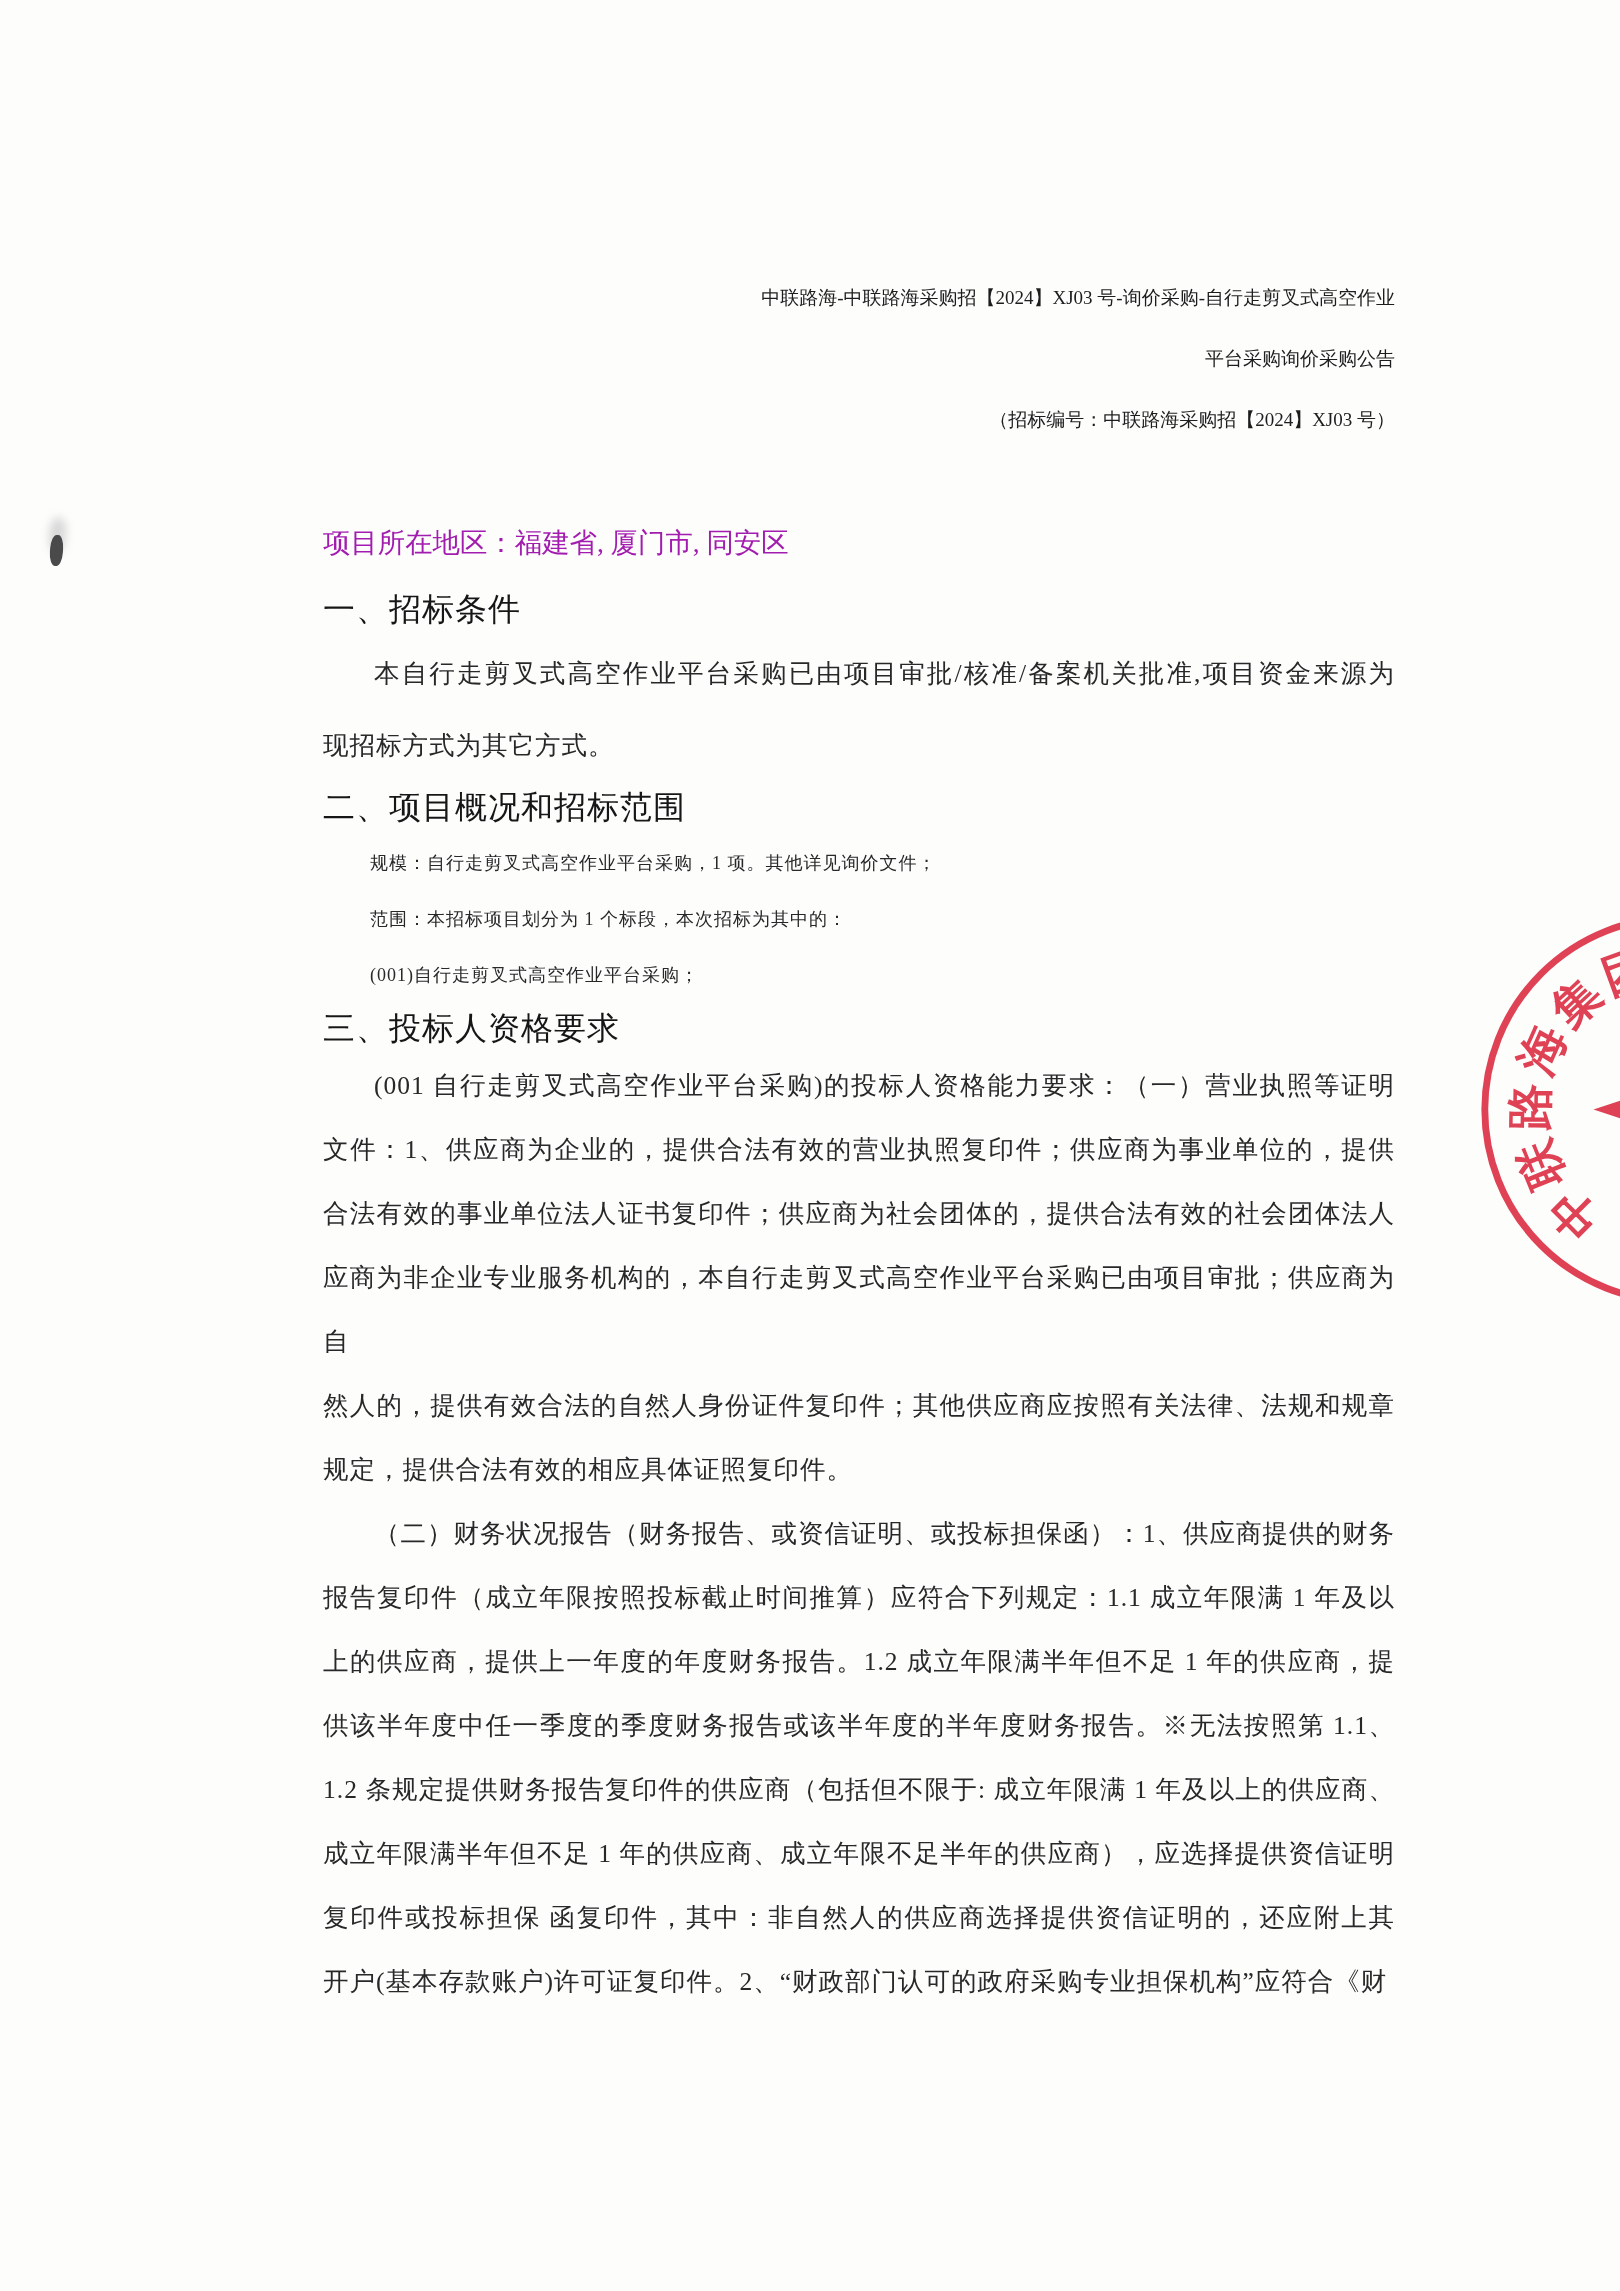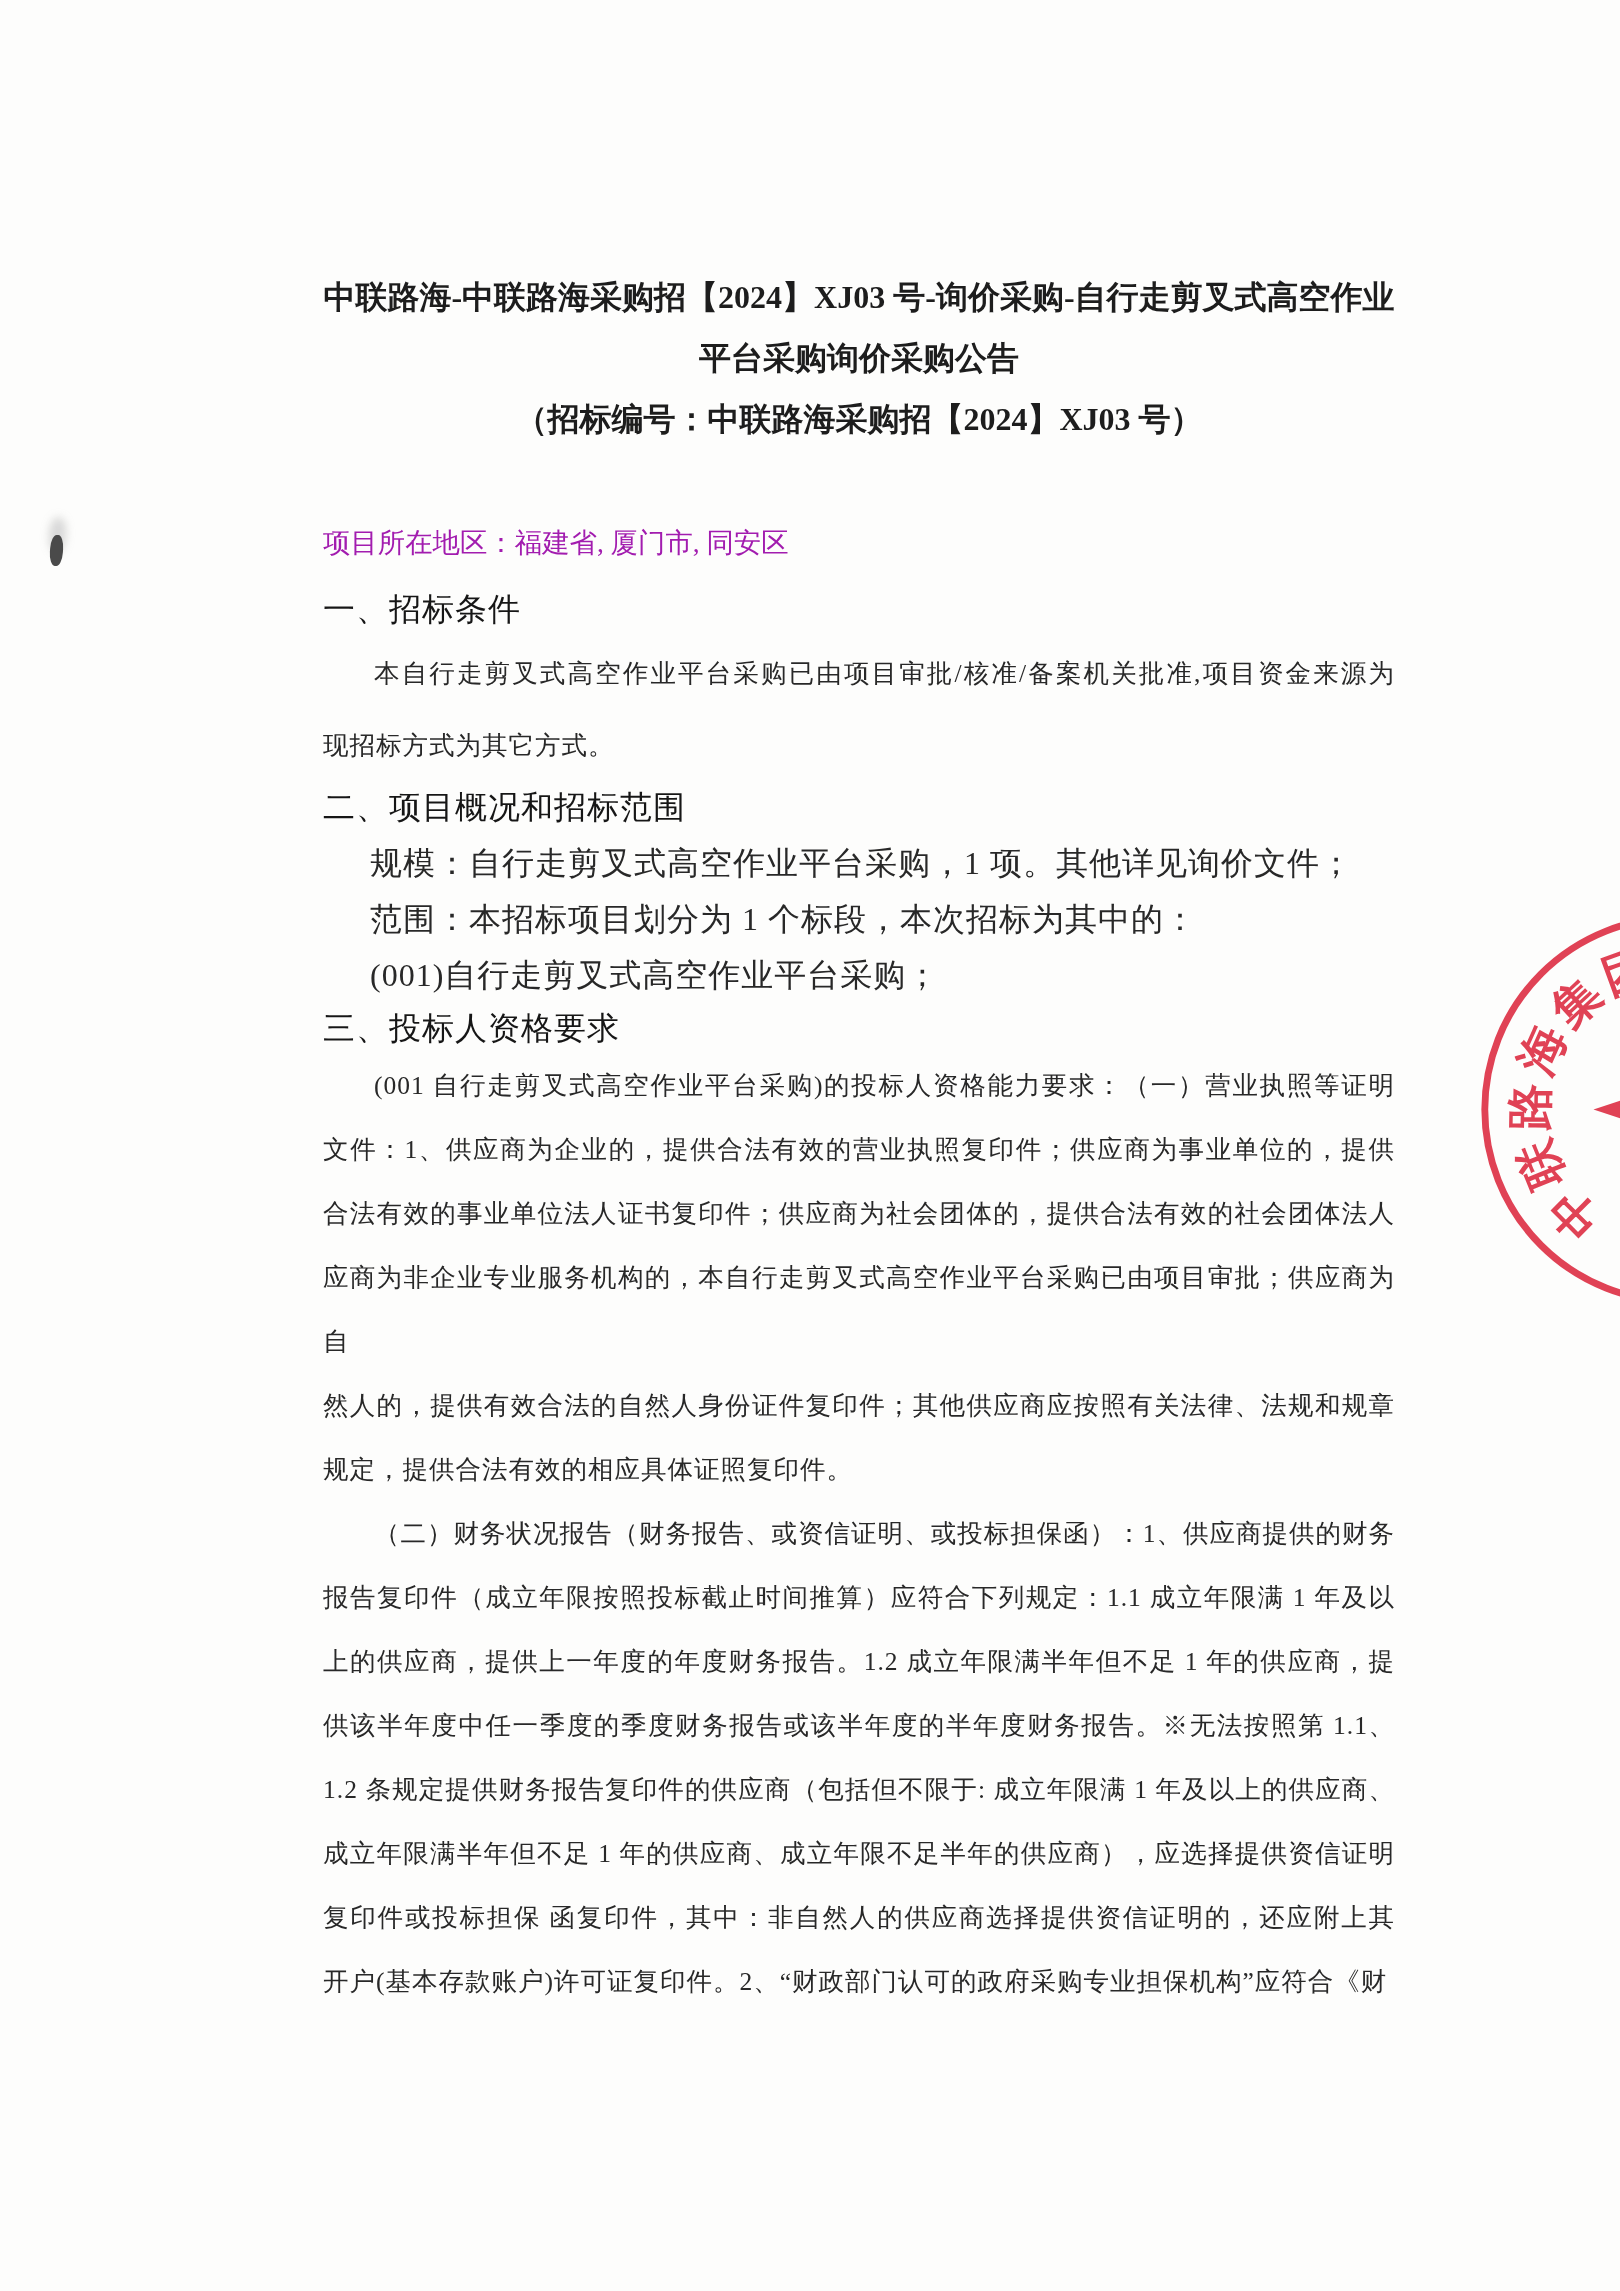--- a/index.html
+++ b/index.html
@@ -13,23 +13,23 @@
     color:#262626;
   }
   .content{
     position:absolute;
     left:323px;top:0;
     width:1072px;
   }
   
   .title-block{
     margin-top:267px;
-    text-align:center;
-    font-size:32px;
-    font-weight:700;
+    text-align:right;
+    font-size:19px;
+    font-weight:400;
     line-height:61px;
     color:#1d1d1d;
   }
   
   .location-line{
     margin-top:71px;
     font-size:27.4px;
     line-height:45px;
     color:#a21caf;
   }
@@ -51,21 +51,21 @@
     text-align-last:justify;
     letter-spacing:1px;
     color:#282828;
   }
   .para.loose .tline{line-height:72px;}
   .para .tline:first-child{text-indent:51px;}
   .para .tline:last-child{text-align-last:left;}
   
   .items{margin-top:2px;padding-left:47px;}
   .items .tline{
-    font-size:32px;
+    font-size:18px;
     line-height:56px;
     letter-spacing:1px;
     color:#282828;
   }
   
   .seal{
     position:absolute;
     top:900px;
     right:0;
     width:196px;

